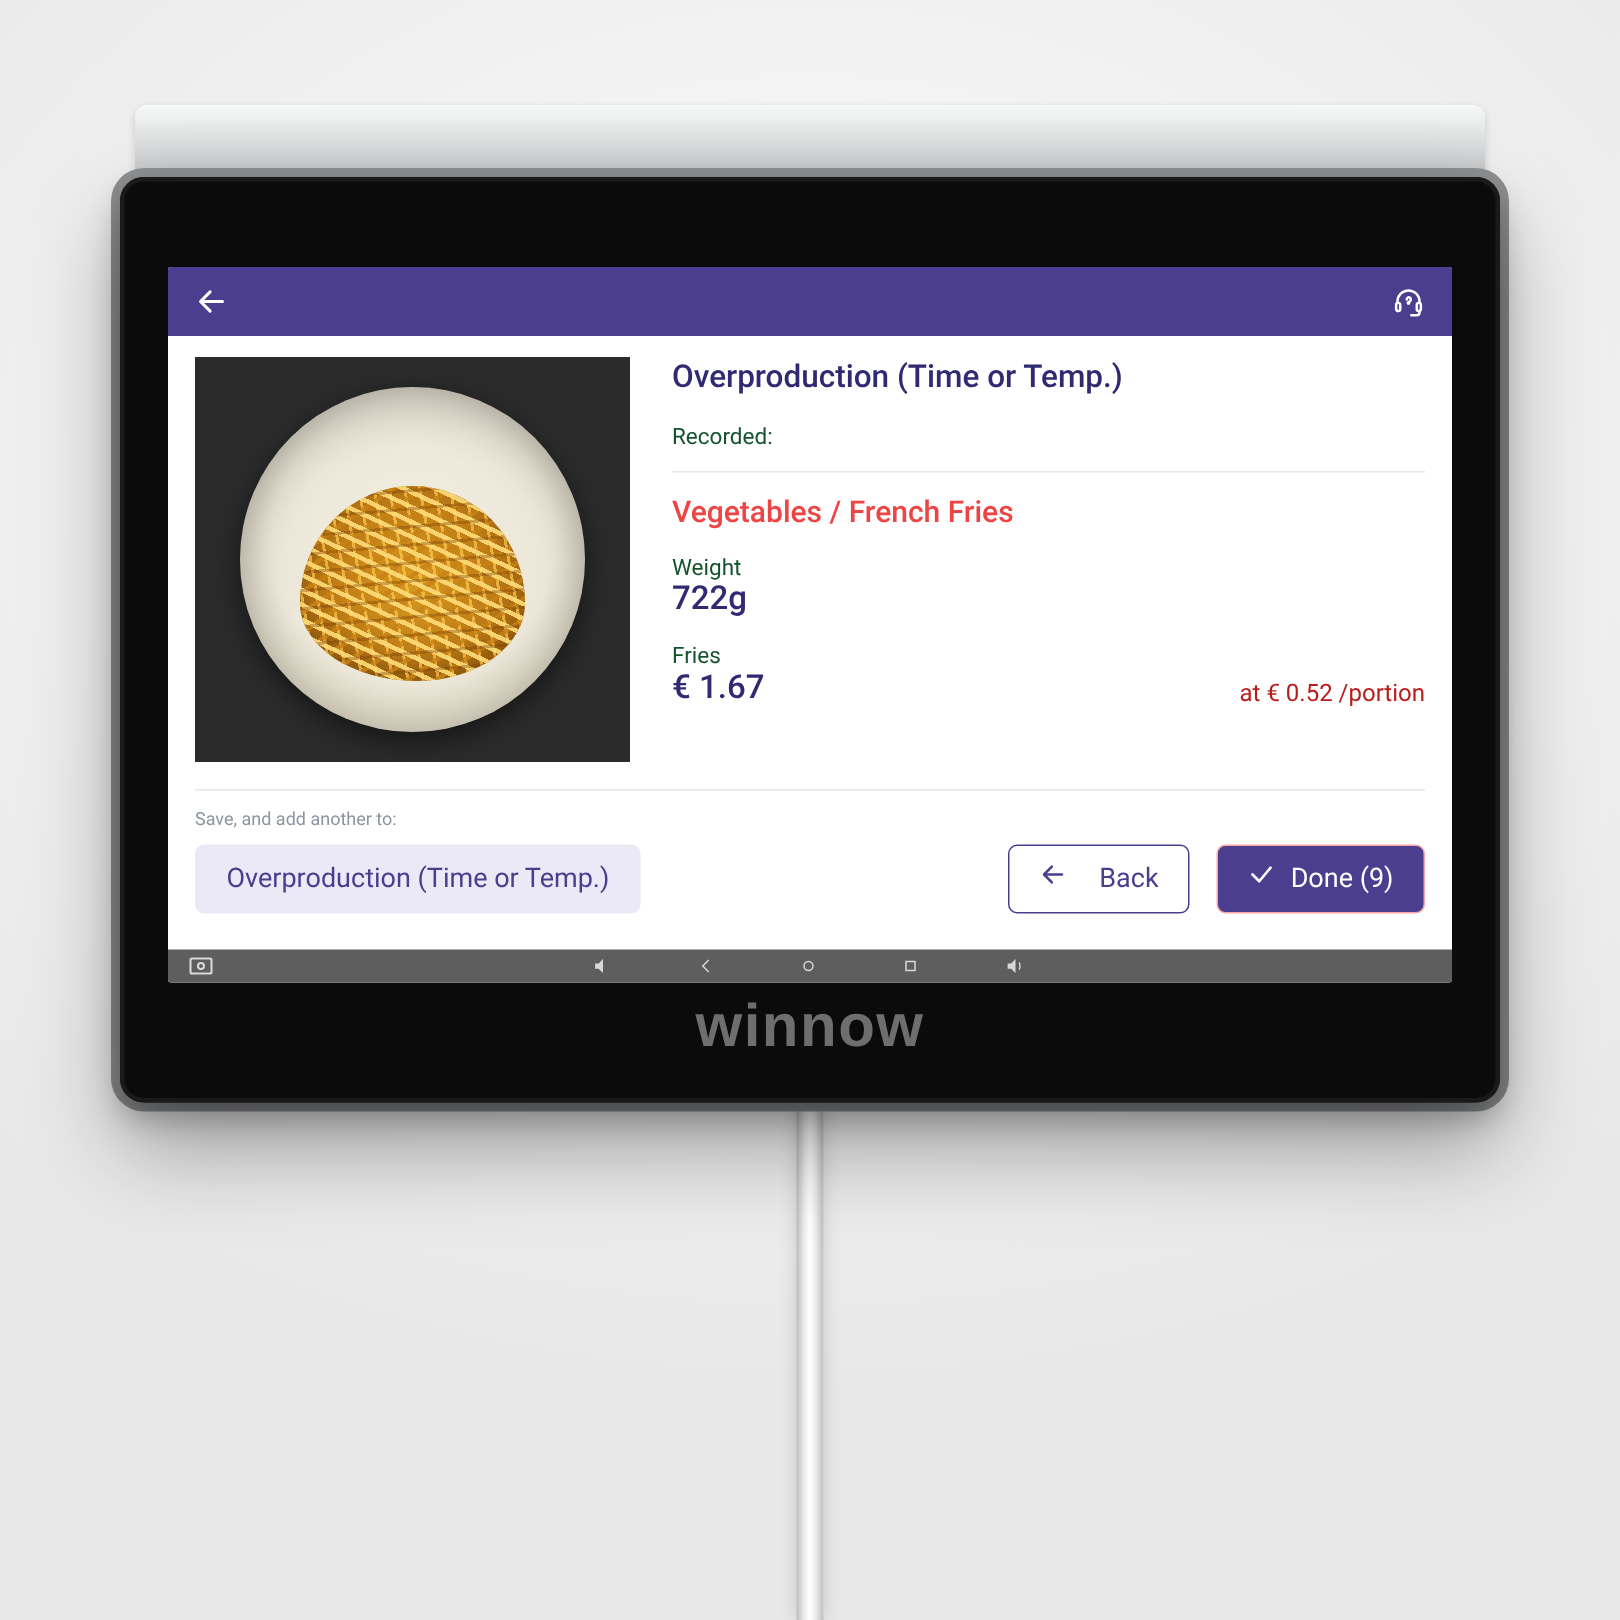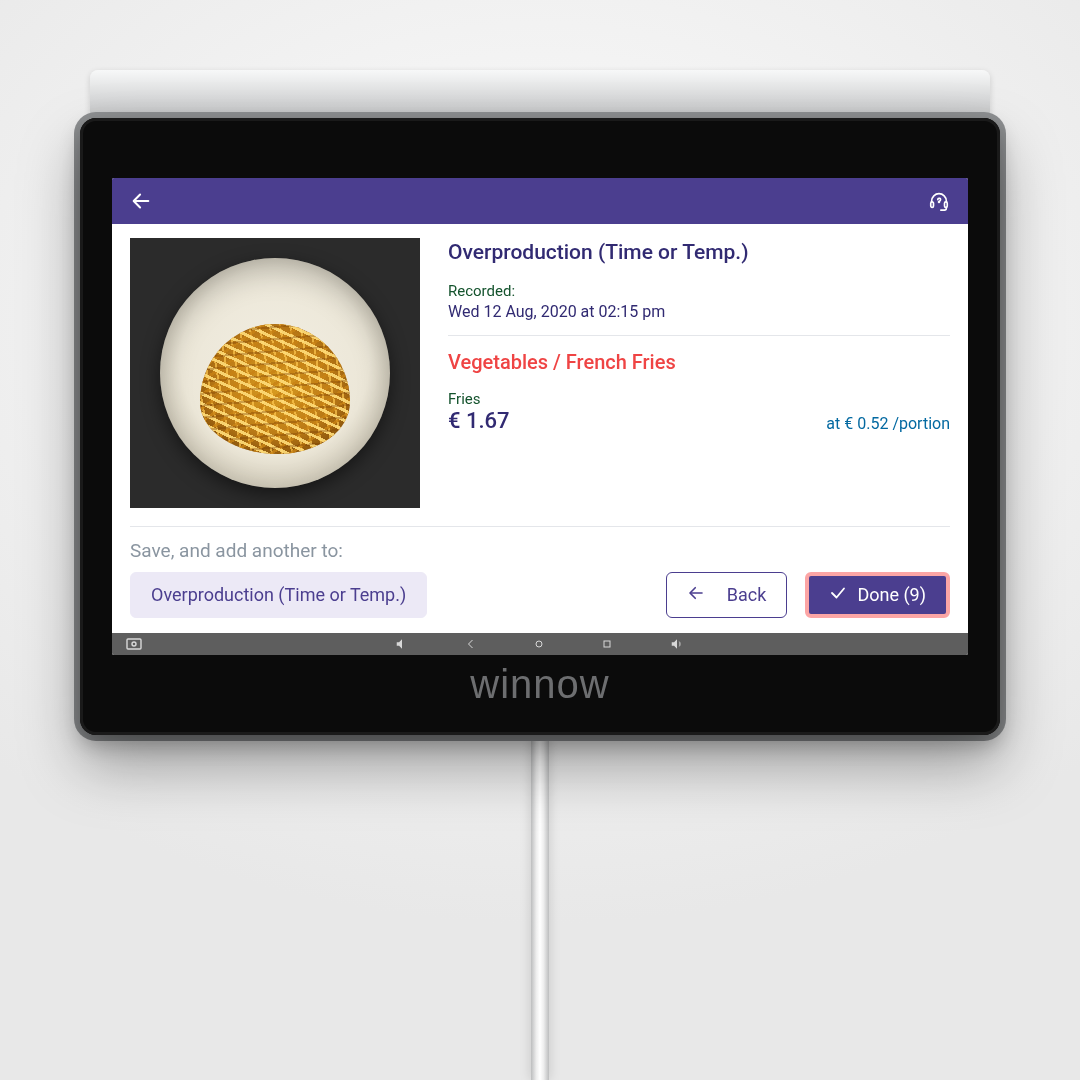--- a/index.html
+++ b/index.html
@@ -153,33 +153,33 @@
     font-size: 22px;
     color: #312a72;
     font-weight: 500;
   }
   .value-row {
     display:flex;
     justify-content: space-between;
     align-items: flex-end;
   }
   .portion {
-    color: #0369a1;
+    color: #b91c1c;
     font-size: 16px;
   }
 
   .full-divider {
     border: none;
     border-top: 1px solid #e4e6ea;
     margin: 18px 0 12px 0;
   }
 
   .save-label {
     color: #8a95a0;
-    font-size: 19px;
+    font-size: 12px;
     margin-bottom: 10px;
   }
 
   .button-row {
     display: flex;
     gap: 18px;
     align-items: stretch;
   }
   .btn {
     height: 46px;
@@ -199,21 +199,21 @@
   }
   .btn-outline {
     background: #fff;
     color: #4b3e8f;
     border: 1.5px solid #4b3e8f;
     gap: 22px;
   }
   .btn-primary {
     background: #4b3e8f;
     color: #fff;
-    border: 4px solid #fca5a5;
+    border: 1px solid #fca5a5;
     gap: 10px;
   }
   .spacer { flex:1; }
 
   
   .android-nav {
     height: 22px;
     background: #5e5e5e;
     display: flex;
     align-items: center;
@@ -232,21 +232,21 @@
   .android-nav svg { display:block; opacity:0.9; }
 
   
   .brand {
     position: absolute;
     bottom: 28px;
     left: 0; right: 0;
     text-align: center;
     color: #6d6e70;
     font-size: 40px;
-    font-weight: 400;
+    font-weight: 700;
     letter-spacing: 1px;
     font-family: Arial, sans-serif;
     text-transform: lowercase;
     user-select: none;
   }
 
   
   .pole {
     width: 18px;
     height: 360px;
@@ -286,27 +286,30 @@
         <div class="photo">
           <div class="bin-outer"></div>
           <div class="fries"></div>
         </div>
 
         <div class="details">
           <div class="category-title">Overproduction (Time or Temp.)</div>
 
           <div class="recorded-block">
             <div class="label-muted">Recorded:</div>
-            <div class="recorded-value">Wed 12 Aug, 2020 at 02:15 pm</div>
           </div>
 
           <hr class="divider">
 
           <div class="item-path">Vegetables / French Fries</div>
 
+          <div class="weight-block">
+            <div class="label-muted">Weight</div>
+            <div class="big-value">722g</div>
+          </div>
 
           <div class="value-block value-row">
             <div>
               <div class="label-muted">Fries</div>
               <div class="big-value">€ 1.67</div>
             </div>
             <div class="portion">at € 0.52 /portion</div>
           </div>
         </div>
       </div>

